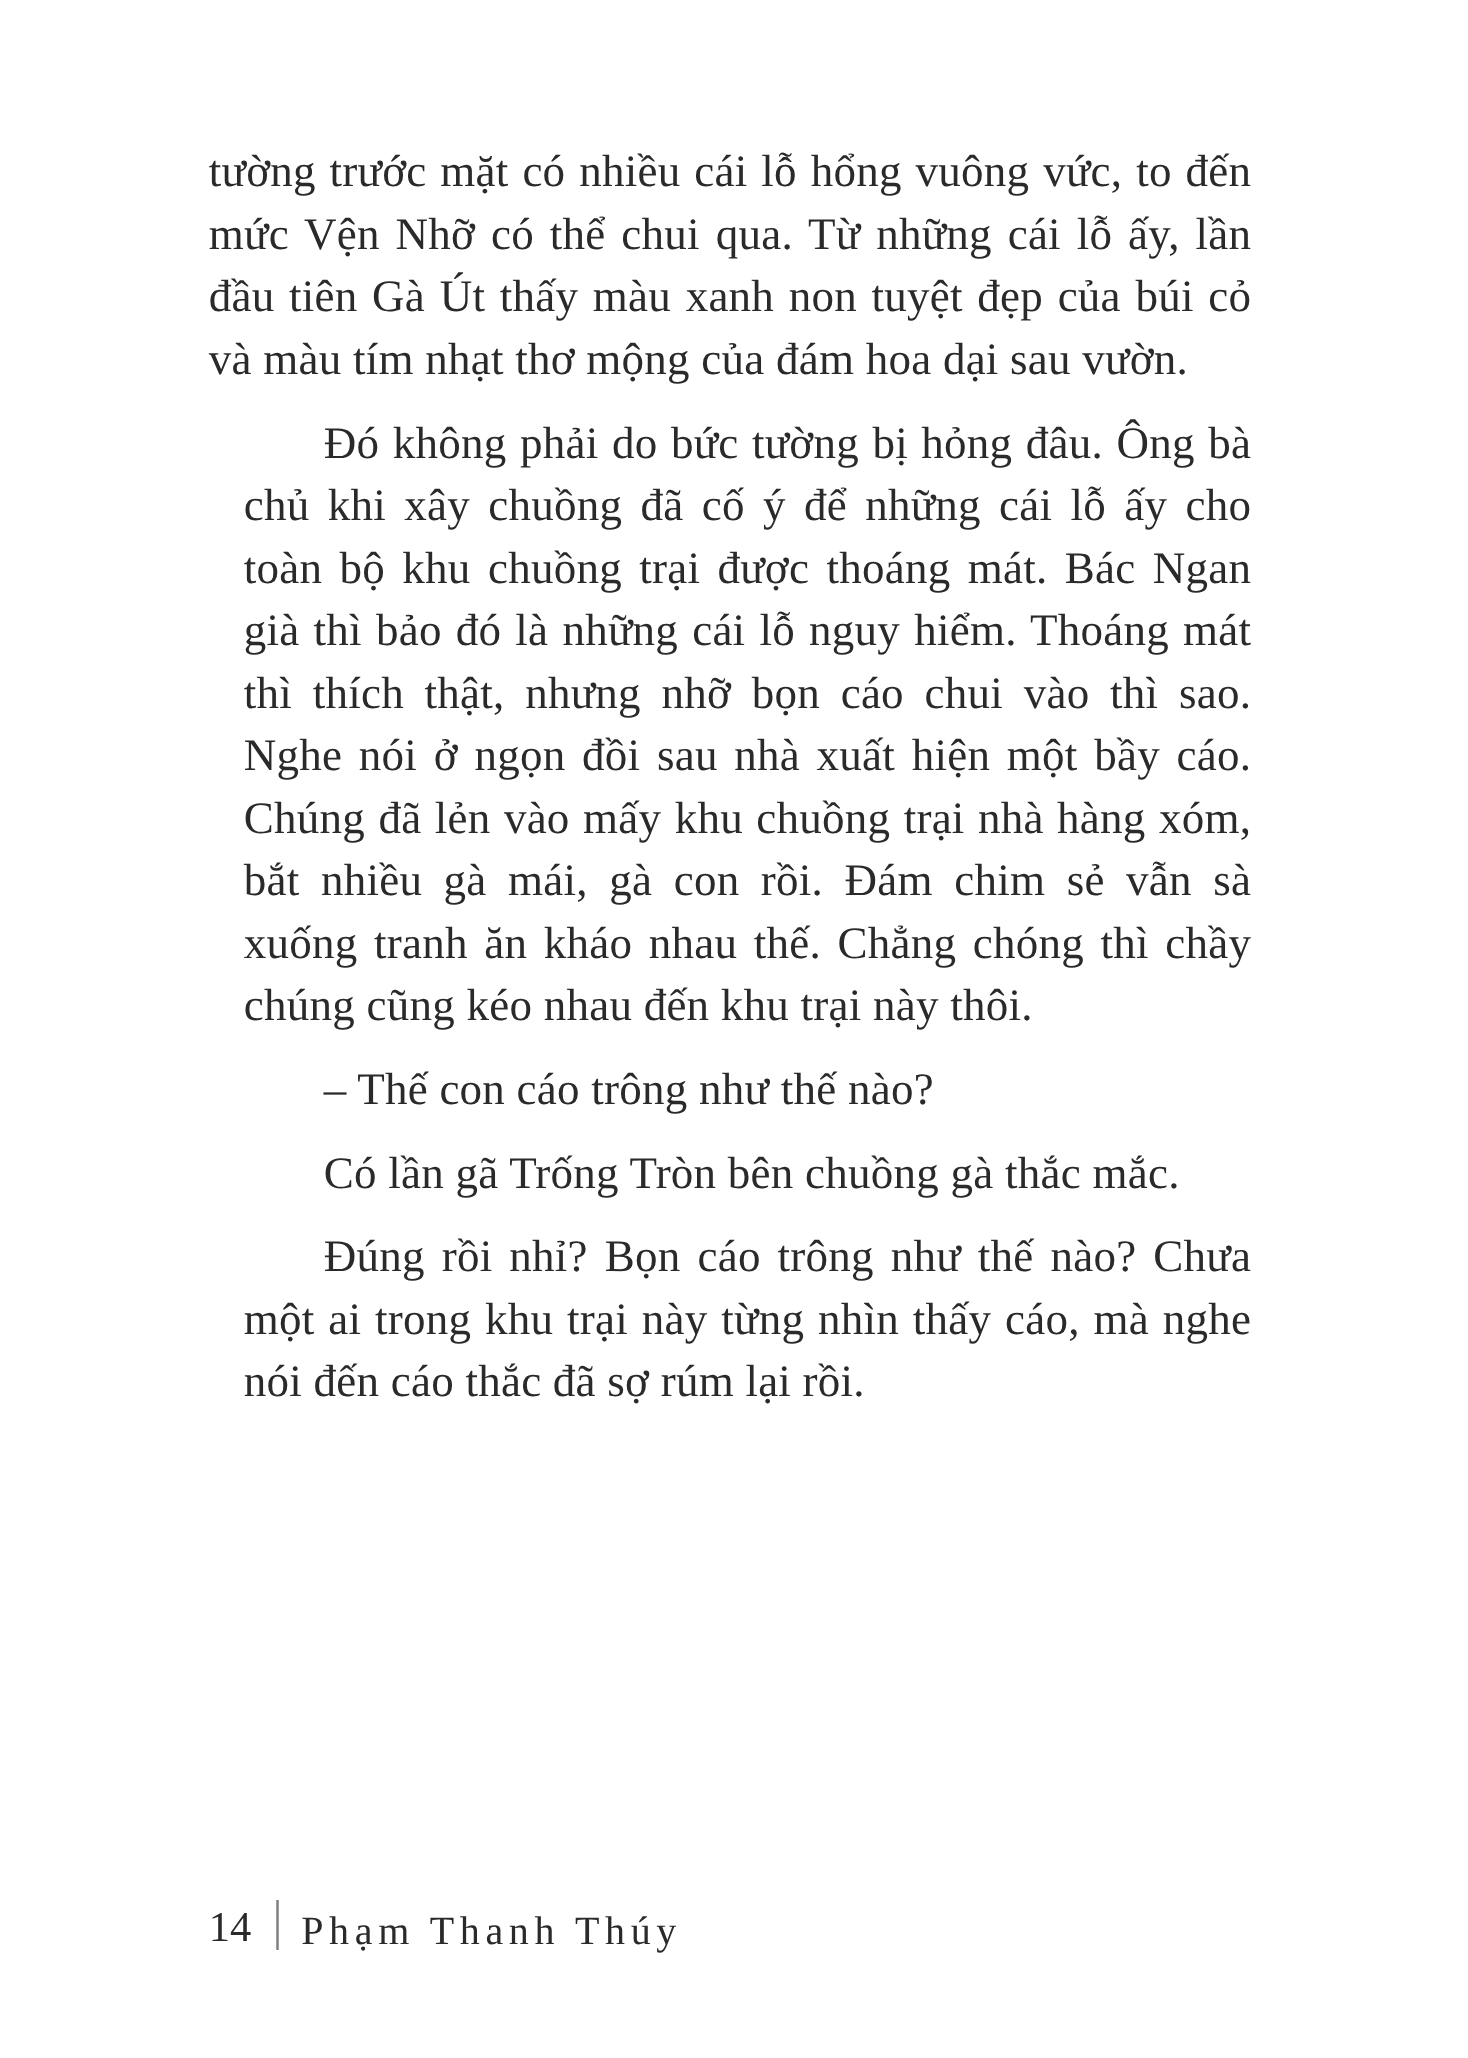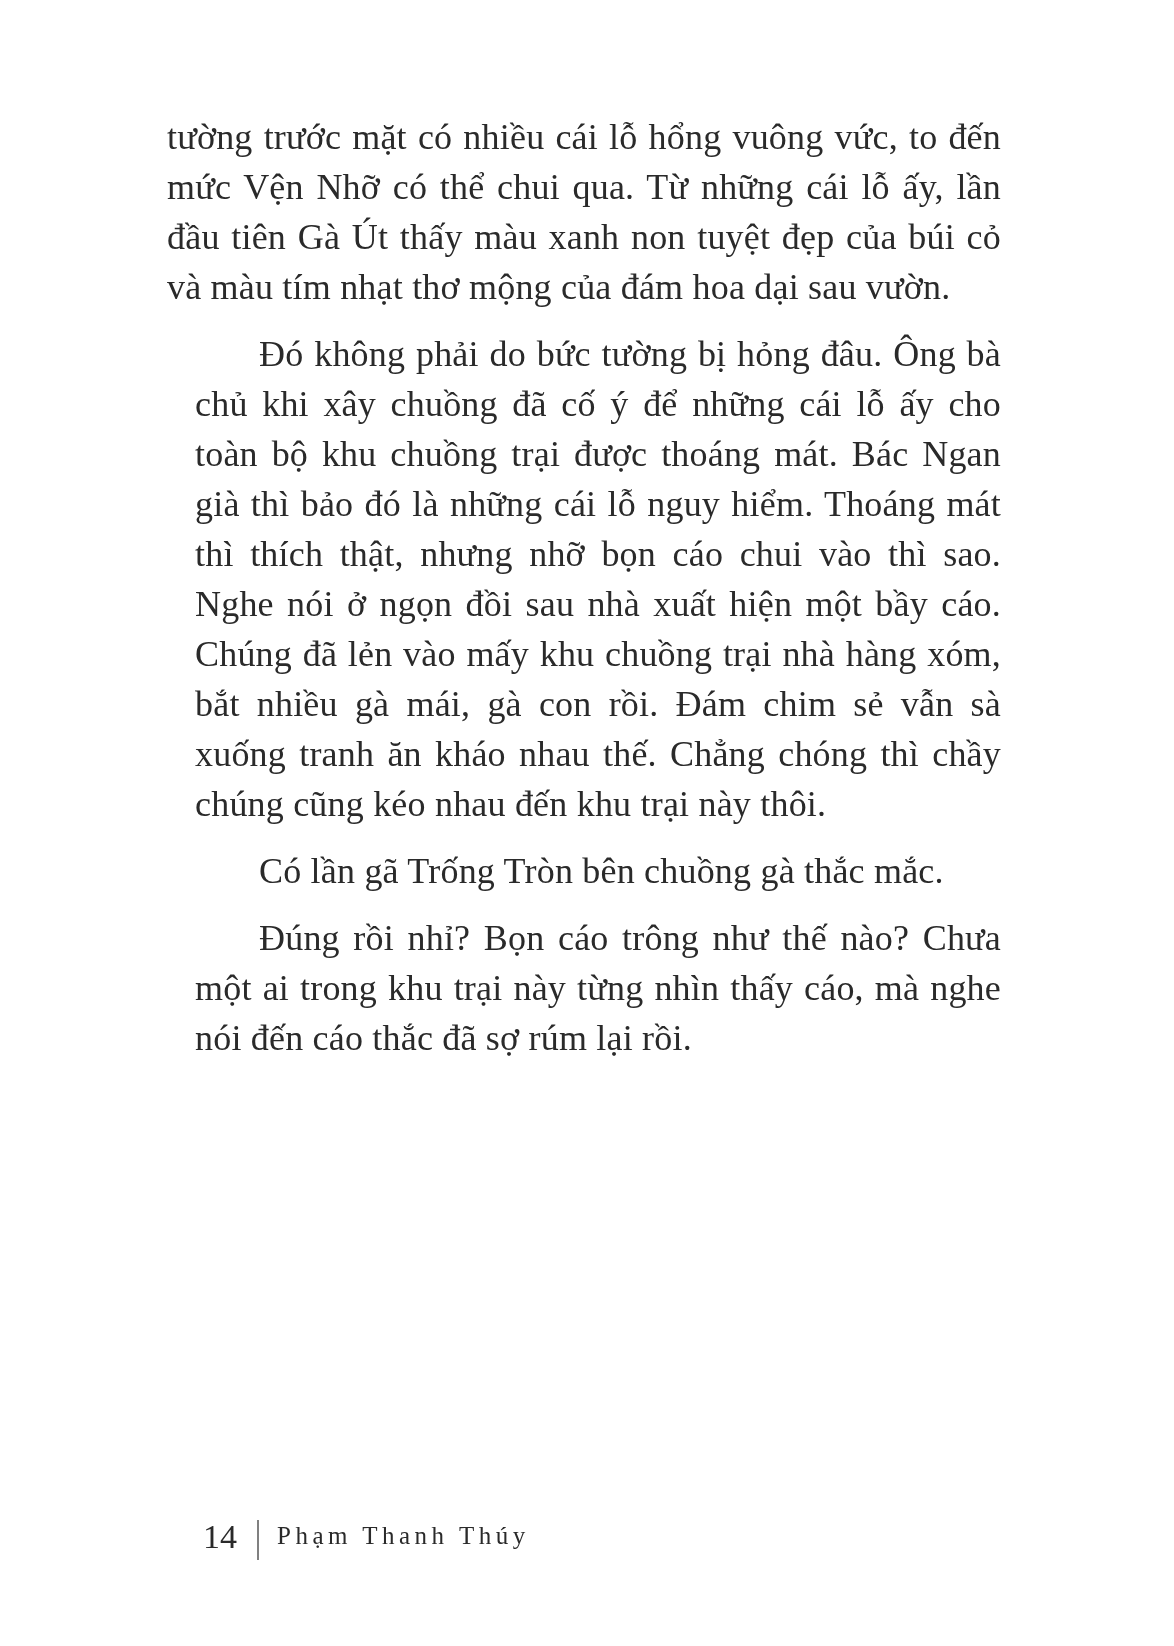--- a/index.html
+++ b/index.html
@@ -37,52 +37,52 @@
     color: var(--text);
     letter-spacing: 0.2px;
   }
   .para + .para { margin-top: 17px; }
   .para.indent { text-indent: 64px; margin-left: 28px; }
   .page-footer {
     position: absolute;
     left: 167px;
     top: 1520px;
     display: flex;
-    align-items: flex-start;
-    margin-left: 36px;
+    align-items: flex-end;
   }
   .page-number {
     font-size: 34px;
     color: var(--text);
     line-height: 1;
   }
   .footer-divider {
     display: inline-block;
     width: 2px;
     height: 40px;
     background: var(--muted);
     opacity: 0.75;
     margin: 0 18px 0 20px;
   }
   .author-name {
-    font-size: 25px;
+    font-size: 32px;
     letter-spacing: 4.5px;
     color: var(--text);
     line-height: 1;
     padding-top: 3px;
   }
 </style>
 </head>
 <body>
 
 <div class="page">
 
   <main class="text-block">
     <p class="para">tường trước mặt có nhiều cái lỗ hổng vuông vức, to đến mức Vện Nhỡ có thể chui qua. Từ những cái lỗ ấy, lần đầu tiên Gà Út thấy màu xanh non tuyệt đẹp của búi cỏ và màu tím nhạt thơ mộng của đám hoa dại sau vườn.</p>
     <p class="para indent">Đó không phải do bức tường bị hỏng đâu. Ông bà chủ khi xây chuồng đã cố ý để những cái lỗ ấy cho toàn bộ khu chuồng trại được thoáng mát. Bác Ngan già thì bảo đó là những cái lỗ nguy hiểm. Thoáng mát thì thích thật, nhưng nhỡ bọn cáo chui vào thì sao. Nghe nói ở ngọn đồi sau nhà xuất hiện một bầy cáo. Chúng đã lẻn vào mấy khu chuồng trại nhà hàng xóm, bắt nhiều gà mái, gà con rồi. Đám chim sẻ vẫn sà xuống tranh ăn kháo nhau thế. Chẳng chóng thì chầy chúng cũng kéo nhau đến khu trại này thôi.</p>
+    <p class="para indent">– Thế con cáo trông như thế nào?</p>
     <p class="para indent">Có lần gã Trống Tròn bên chuồng gà thắc mắc.</p>
     <p class="para indent">Đúng rồi nhỉ? Bọn cáo trông như thế nào? Chưa một ai trong khu trại này từng nhìn thấy cáo, mà nghe nói đến cáo thắc đã sợ rúm lại rồi.</p>
   </main>
 
   <footer class="page-footer">
     <span class="page-number">14</span>
     <span class="footer-divider"></span>
     <span class="author-name">Phạm Thanh Thúy</span>
   </footer>
 

